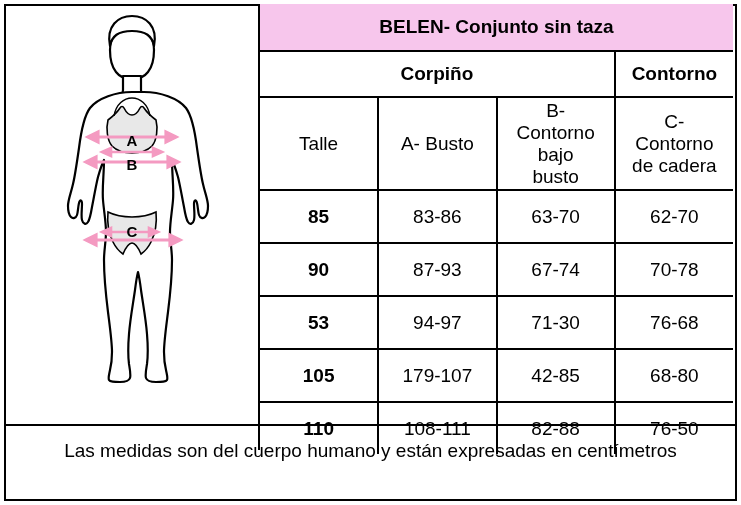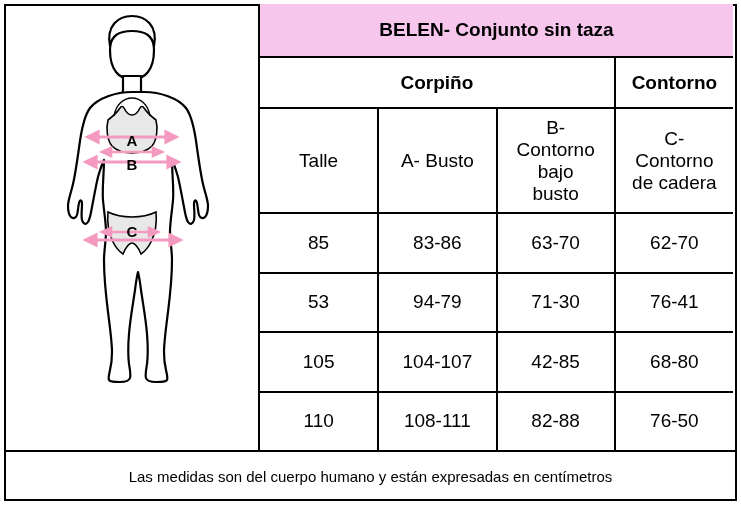--- a/index.html
+++ b/index.html
@@ -84,38 +84,38 @@
     height: 40px;
   }
   .col-head {
     font-weight: normal;
     font-size: 19px;
     height: 56px;
     line-height: 1.15;
     margin-left: 40px;
   }
   .talle-cell {
-    font-weight: normal;
+    font-weight: bold;
   }
   .data-row td {
     height: 47px;
   }
   
   .footer-note {
     position: absolute;
     left: 4px;
-    top: 450px;
+    top: 424px;
     width: 733px;
     height: 51px;
     box-sizing: border-box;
     border-top: 2px solid #000000;
     display: flex;
     align-items: center;
     justify-content: center;
-    font-size: 15px;
+    font-size: 19px;
     color: #000000;
   }
   .marker-label {
     font-size: 15px;
     font-weight: bold;
     fill: #000000;
     font-family: "Liberation Sans", sans-serif;
   }
 </style>
 </head>
@@ -274,28 +274,34 @@
           <td class="col-head">C- Contorno de cadera</td>
         </tr>
 
         <tr class="data-row">
           <td class="talle-cell">85</td>
           <td>83-86</td>
           <td>63-70</td>
           <td>62-70</td>
         </tr>
         <tr class="data-row">
+          <td class="talle-cell">90</td>
+          <td>87-93</td>
+          <td>67-74</td>
+          <td>70-78</td>
+        </tr>
+        <tr class="data-row">
           <td class="talle-cell">53</td>
-          <td>94-79</td>
+          <td>94-97</td>
           <td>71-30</td>
-          <td>76-41</td>
+          <td>76-68</td>
         </tr>
         <tr class="data-row">
           <td class="talle-cell">105</td>
-          <td>104-107</td>
+          <td>179-107</td>
           <td>42-85</td>
           <td>68-80</td>
         </tr>
         <tr class="data-row">
           <td class="talle-cell">110</td>
           <td>108-111</td>
           <td>82-88</td>
           <td>76-50</td>
         </tr>
       </tbody>

